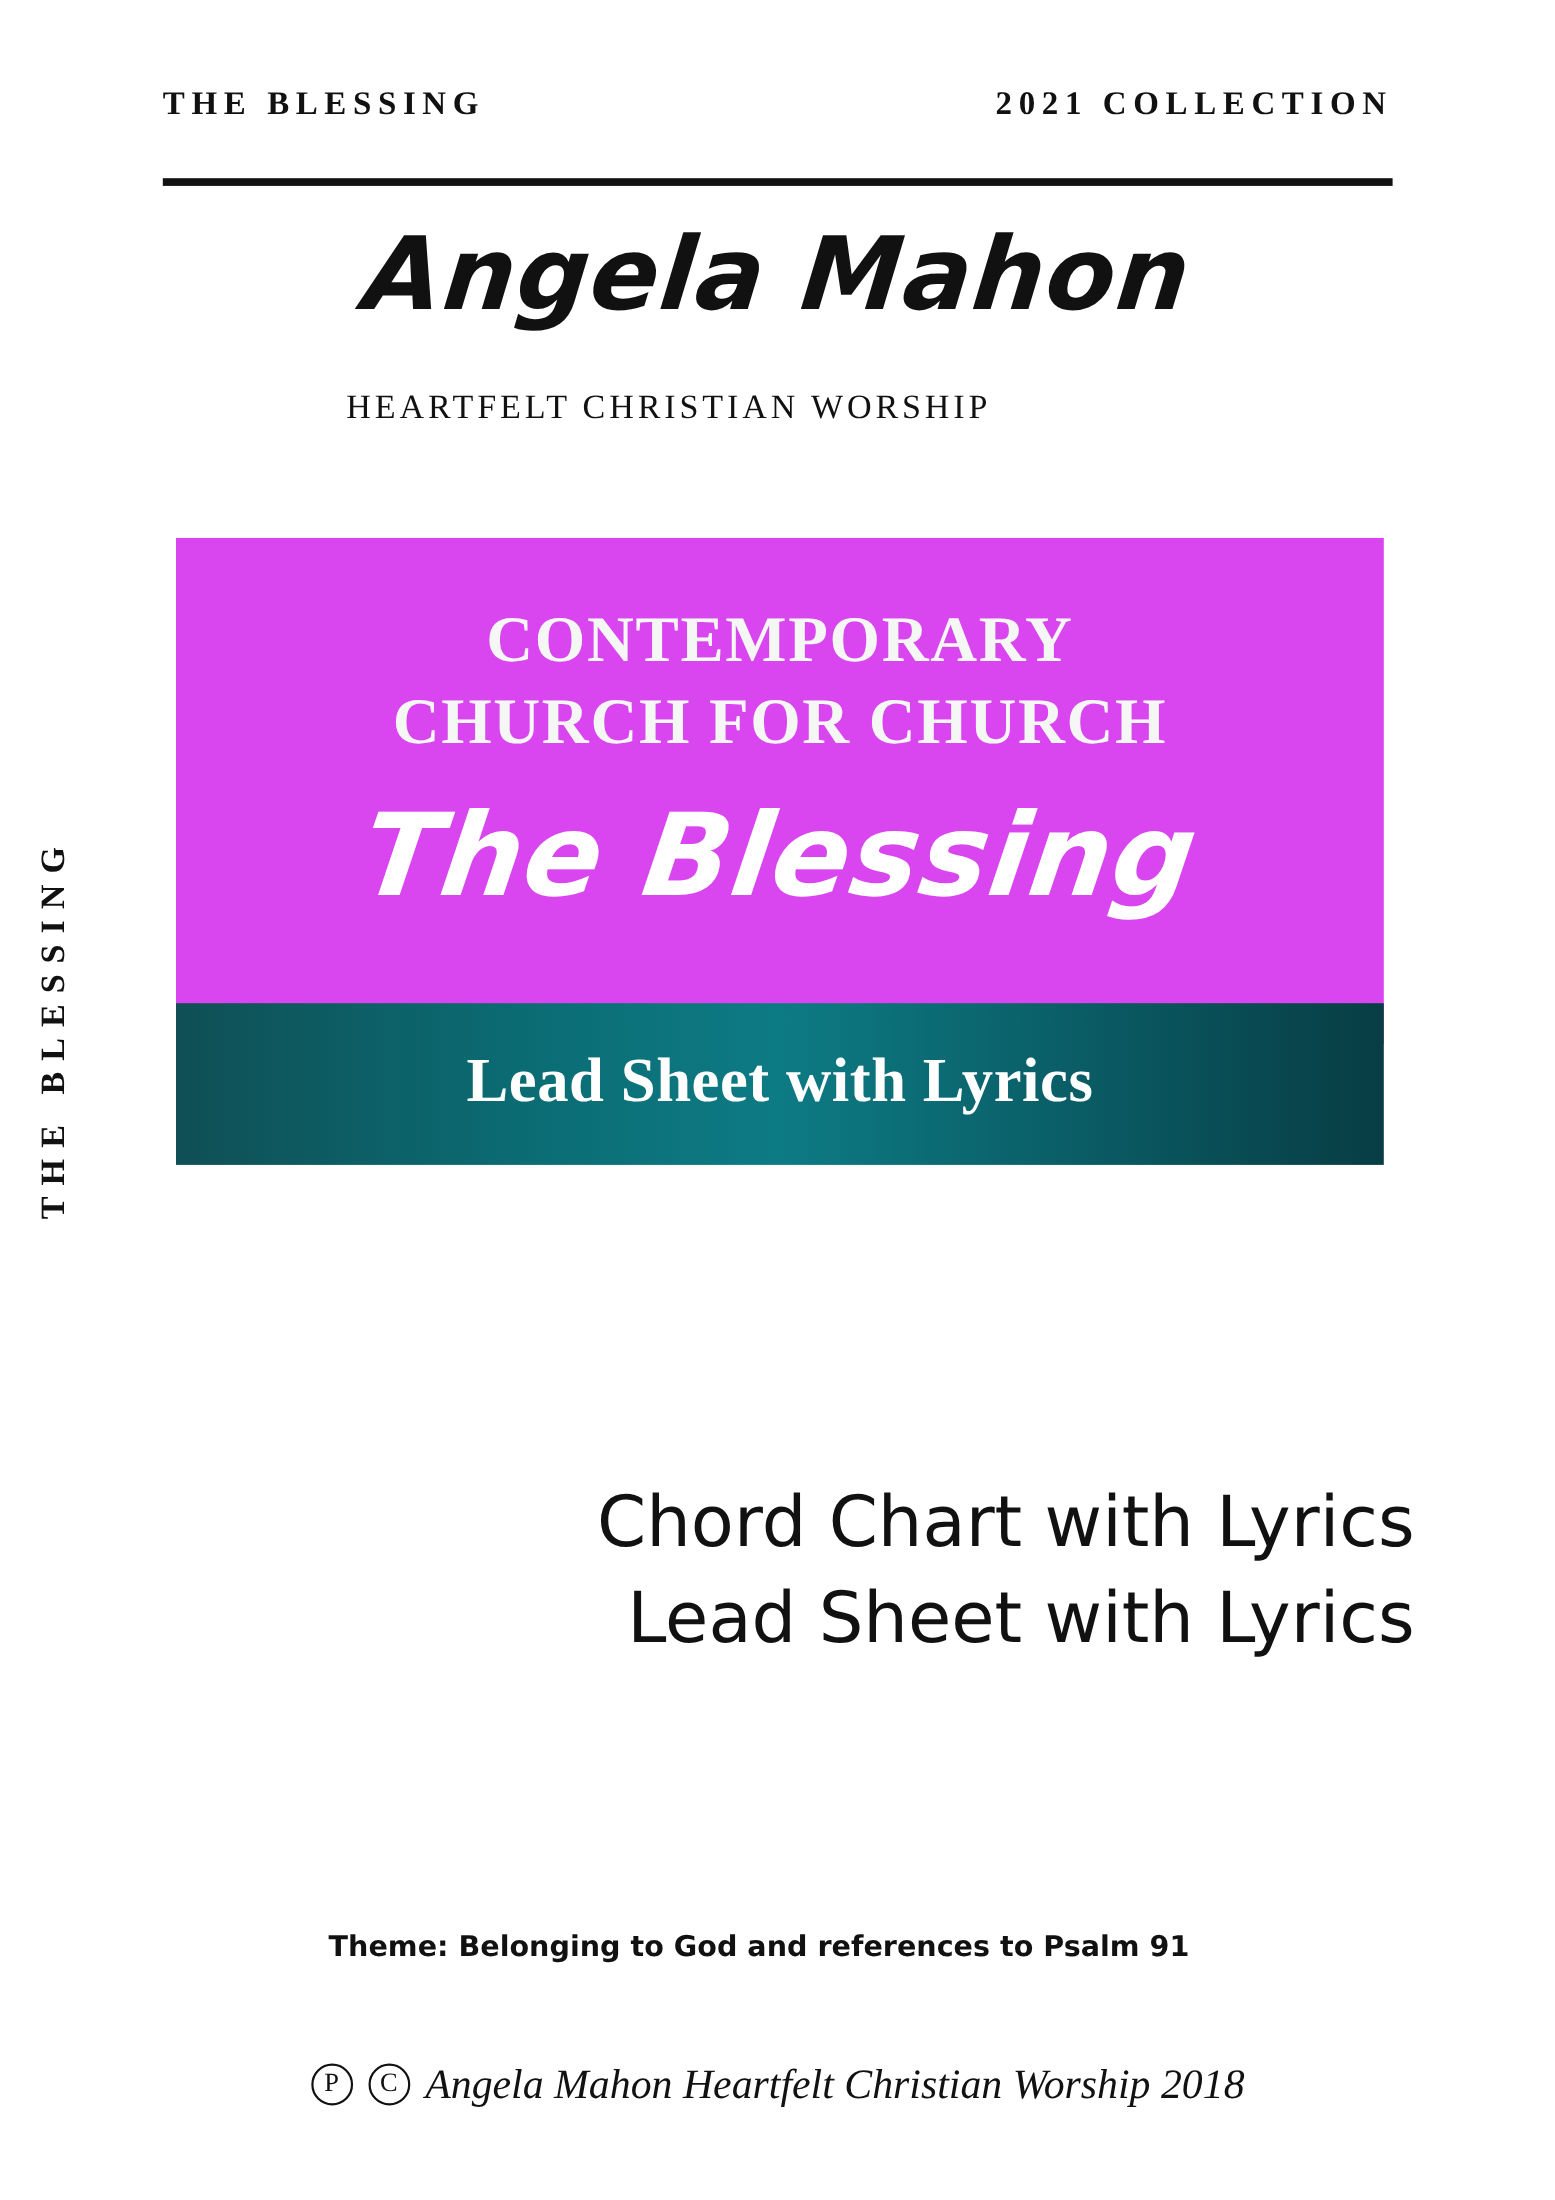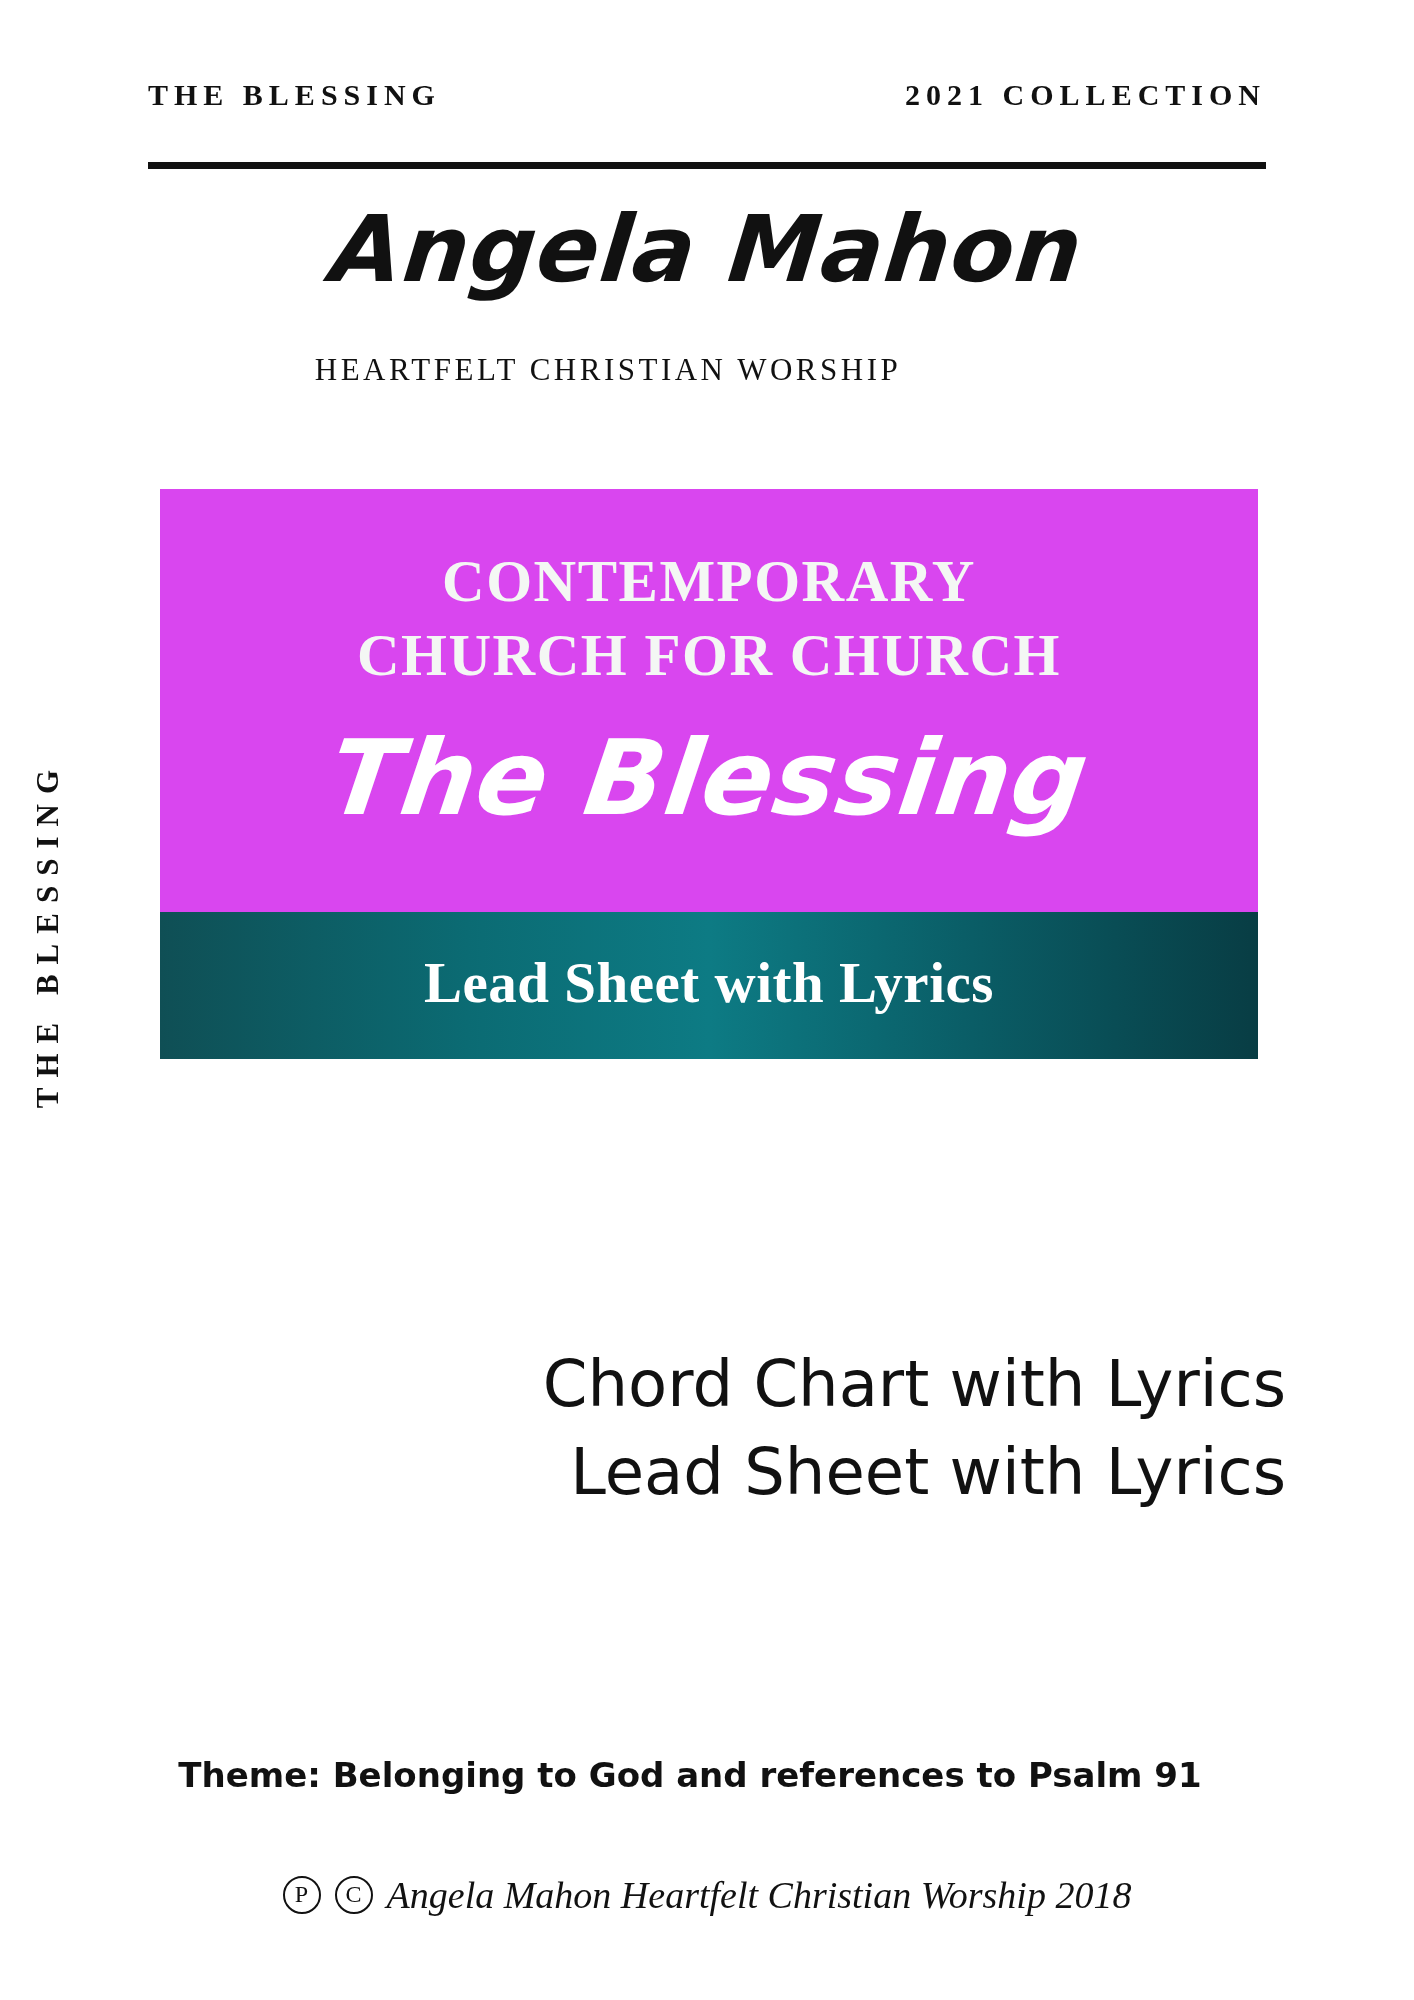--- a/index.html
+++ b/index.html
@@ -169,21 +169,21 @@
 
   
   .theme {
     position: absolute;
     left: 0;
     top: 1755px;
     width: 1380px;
     text-align: center;
     font-family: "DejaVu Sans", sans-serif;
     font-weight: bold;
-    font-size: 34px;
+    font-size: 26px;
     color: #111111;
   }
 
   
   .copyright {
     position: absolute;
     left: 0;
     top: 1873px;
     width: 1414px;
     text-align: center;

